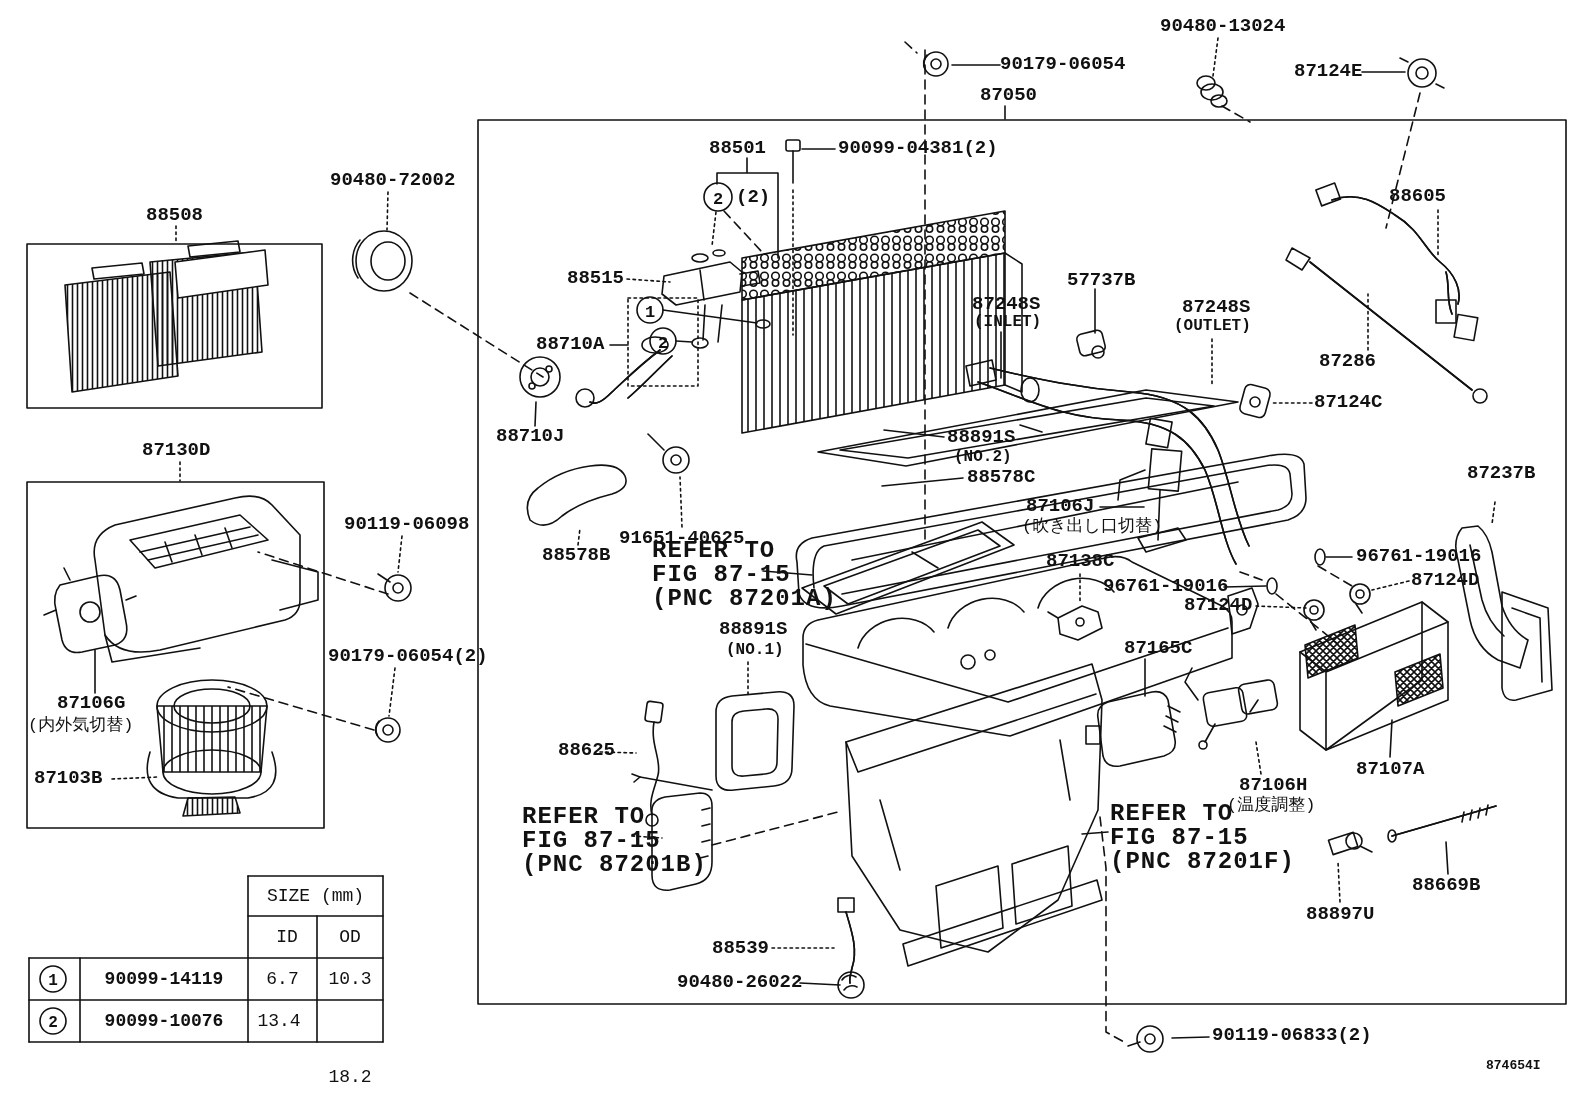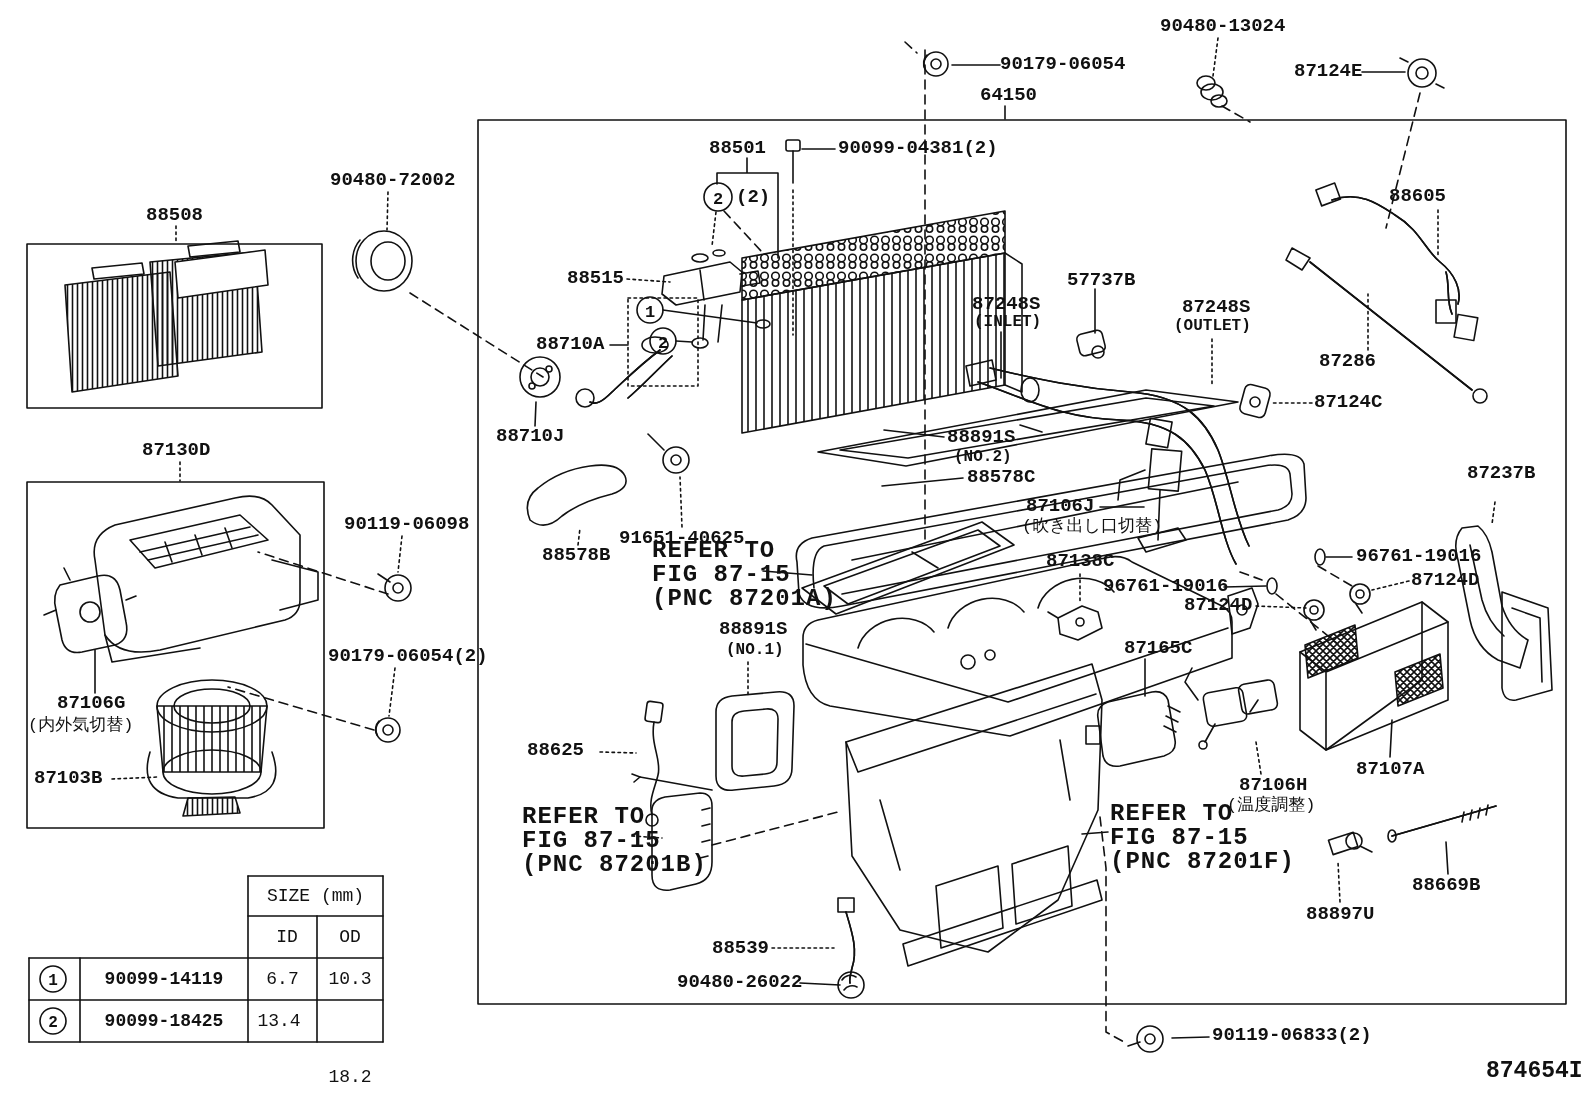--- a/index.html
+++ b/index.html
@@ -8,21 +8,21 @@
   #lineart{position:absolute;left:0;top:0;}
   svg path,svg rect,svg circle,svg ellipse,svg line,svg polyline,svg polygon{
       stroke:#111;stroke-width:1.6;fill:none;stroke-linecap:round;stroke-linejoin:round;}
   svg text{fill:#111;stroke:none;}
   .lbl{position:absolute;font-weight:bold;font-size:19px;line-height:19px;white-space:nowrap;}
   .sub{position:absolute;font-weight:bold;font-size:16px;line-height:17px;white-space:nowrap;}
   .cjk{position:absolute;font-weight:normal;font-size:17px;line-height:18px;white-space:nowrap;}
   .refer{position:absolute;font-weight:bold;font-size:24px;line-height:24px;letter-spacing:1px;white-space:pre;}
   .tcell{position:absolute;font-size:18px;text-align:center;}
   .tb{font-weight:bold;}
-  .fig{position:absolute;font-weight:bold;font-size:23px;}
+  .fig{position:absolute;font-weight:bold;font-size:13px;}
 </style>
 </head>
 <body>
 
 <div id="stage">
 
 <svg id="lineart" width="1592" height="1099" viewBox="0 0 1592 1099">
   <defs>
     <pattern id="vhatch" width="8" height="12" patternUnits="userSpaceOnUse">
           <path d="M4,0 V12"></path>
@@ -378,21 +378,21 @@
     <circle cx="650" cy="310" r="13"></circle>
     <text x="650" y="317" text-anchor="middle" font-size="17" font-weight="bold">1</text>
     <circle cx="663" cy="341" r="13"></circle>
     <text x="663" y="348" text-anchor="middle" font-size="17" font-weight="bold">2</text>
   </g>
 </svg>
 
 <div class="lbl" style="left:1000px;top:55px">90179-06054</div>
 <div class="lbl" style="left:1160px;top:17px">90480-13024</div>
 <div class="lbl" style="left:1294px;top:62px">87124E</div>
-<div class="lbl" style="left:980px;top:86px">64150</div>
+<div class="lbl" style="left:980px;top:86px">87050</div>
 <div class="lbl" style="left:709px;top:139px">88501</div>
 <div class="lbl" style="left:838px;top:139px">90099-04381(2)</div>
 <div class="lbl" style="left:736px;top:188px">(2)</div>
 <div class="lbl" style="left:146px;top:206px">88508</div>
 <div class="lbl" style="left:330px;top:171px">90480-72002</div>
 <div class="lbl" style="left:567px;top:269px">88515</div>
 <div class="lbl" style="left:536px;top:335px">88710A</div>
 <div class="lbl" style="left:496px;top:427px">88710J</div>
 <div class="lbl" style="left:542px;top:546px">88578B</div>
 <div class="lbl" style="left:619px;top:529px">91651-40625</div>
@@ -416,21 +416,21 @@
 <div class="sub" style="left:974px;top:314px">(INLET)</div>
 <div class="lbl" style="left:1067px;top:271px">57737B</div>
 <div class="lbl" style="left:1182px;top:298px">87248S</div>
 <div class="sub" style="left:1174px;top:318px">(OUTLET)</div>
 <div class="lbl" style="left:1319px;top:352px">87286</div>
 <div class="lbl" style="left:1314px;top:393px">87124C</div>
 <div class="lbl" style="left:1389px;top:187px">88605</div>
 <div class="lbl" style="left:1467px;top:464px">87237B</div>
 <div class="lbl" style="left:719px;top:620px">88891S</div>
 <div class="sub" style="left:726px;top:642px">(NO.1)</div>
-<div class="lbl" style="left:527px;top:741px">88625</div>
+<div class="lbl" style="left:558px;top:741px">88625</div>
 <div class="lbl" style="left:712px;top:939px">88539</div>
 <div class="lbl" style="left:677px;top:973px">90480-26022</div>
 <div class="lbl" style="left:1124px;top:639px">87165C</div>
 <div class="lbl" style="left:1239px;top:776px">87106H</div>
 <div class="cjk" style="left:1227px;top:797px">(温度調整)</div>
 <div class="lbl" style="left:1356px;top:760px">87107A</div>
 <div class="lbl" style="left:1306px;top:905px">88897U</div>
 <div class="lbl" style="left:1412px;top:876px">88669B</div>
 <div class="lbl" style="left:1212px;top:1026px">90119-06833(2)</div>
 
@@ -445,17 +445,17 @@
 (PNC 87201F)</div>
 
 <div class="fig" style="left:1486px;top:1058px">874654I</div>
 
 <div class="tcell" style="left:248px;top:886px;width:135px">SIZE (mm)</div>
 <div class="tcell" style="left:248px;top:927px;width:78px">ID</div>
 <div class="tcell" style="left:317px;top:927px;width:66px">OD</div>
 <div class="tcell tb" style="left:80px;top:969px;width:168px">90099-14119</div>
 <div class="tcell" style="left:248px;top:969px;width:69px">6.7</div>
 <div class="tcell" style="left:317px;top:969px;width:66px">10.3</div>
-<div class="tcell tb" style="left:80px;top:1011px;width:168px">90099-18425</div>
+<div class="tcell tb" style="left:80px;top:1011px;width:168px">90099-10076</div>
 <div class="tcell" style="left:248px;top:1011px;width:62px">13.4</div>
 <div class="tcell" style="left:317px;top:1067px;width:66px">18.2</div>
 
 </div>
 
 </body></html>

